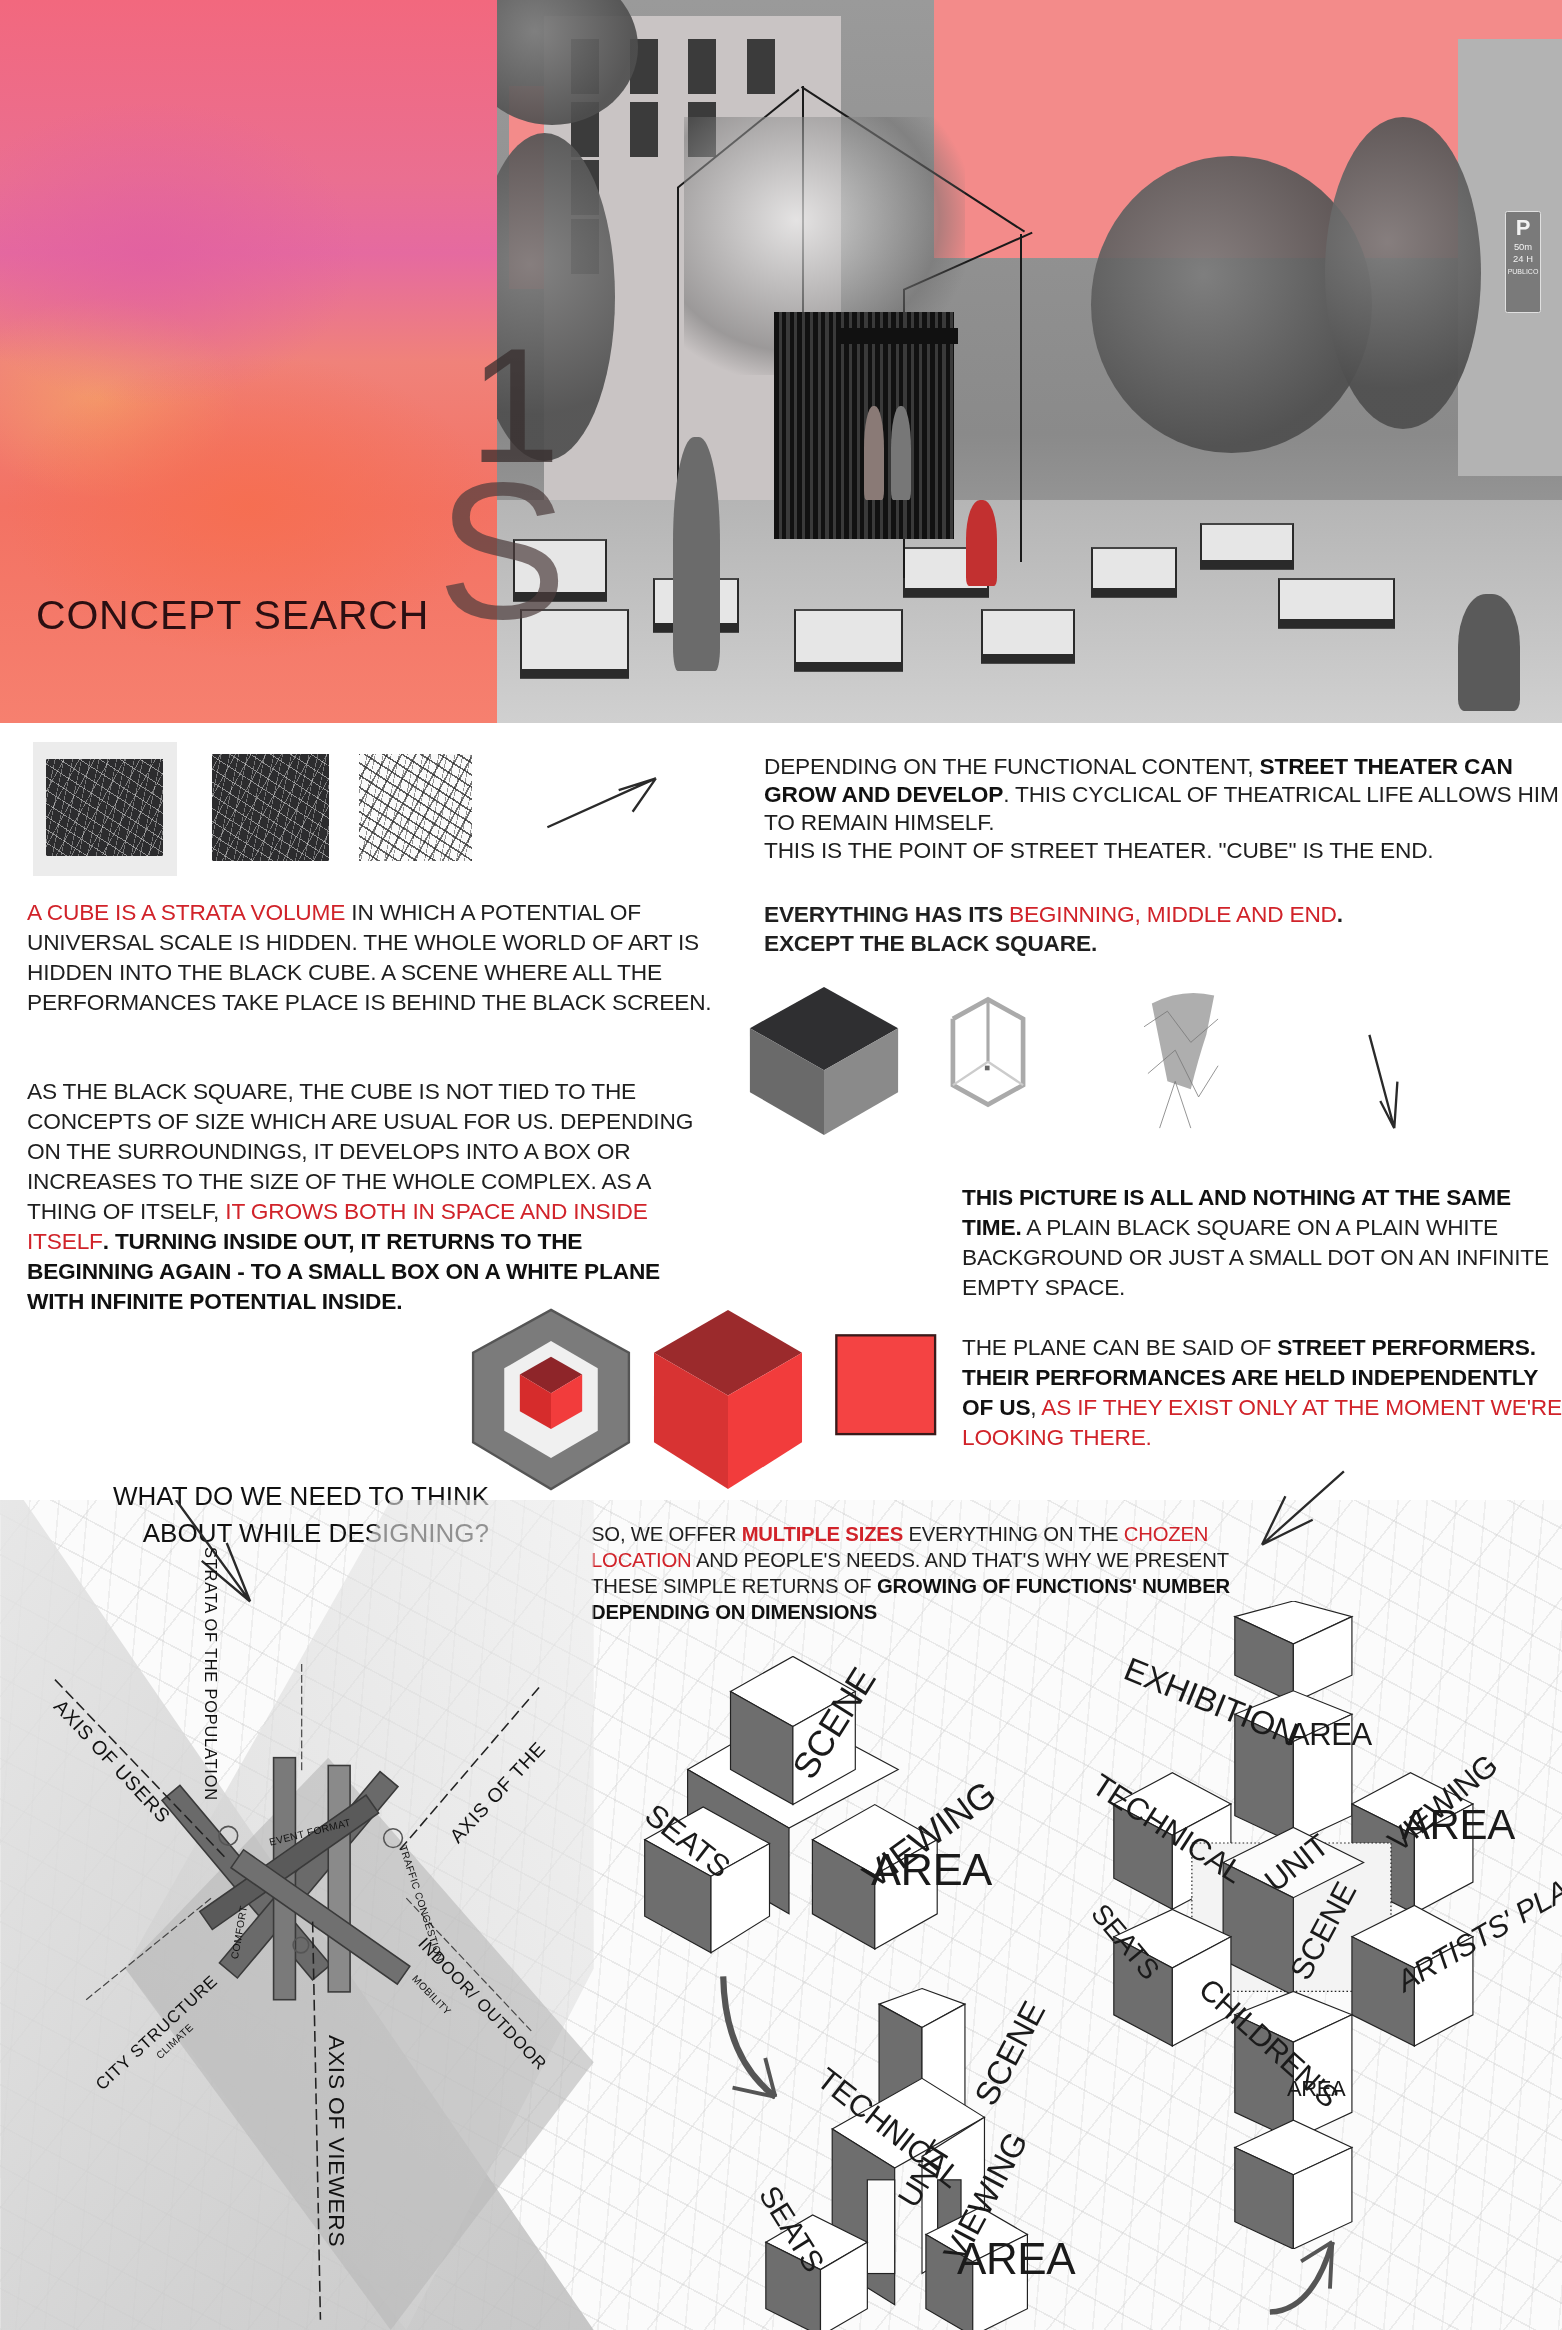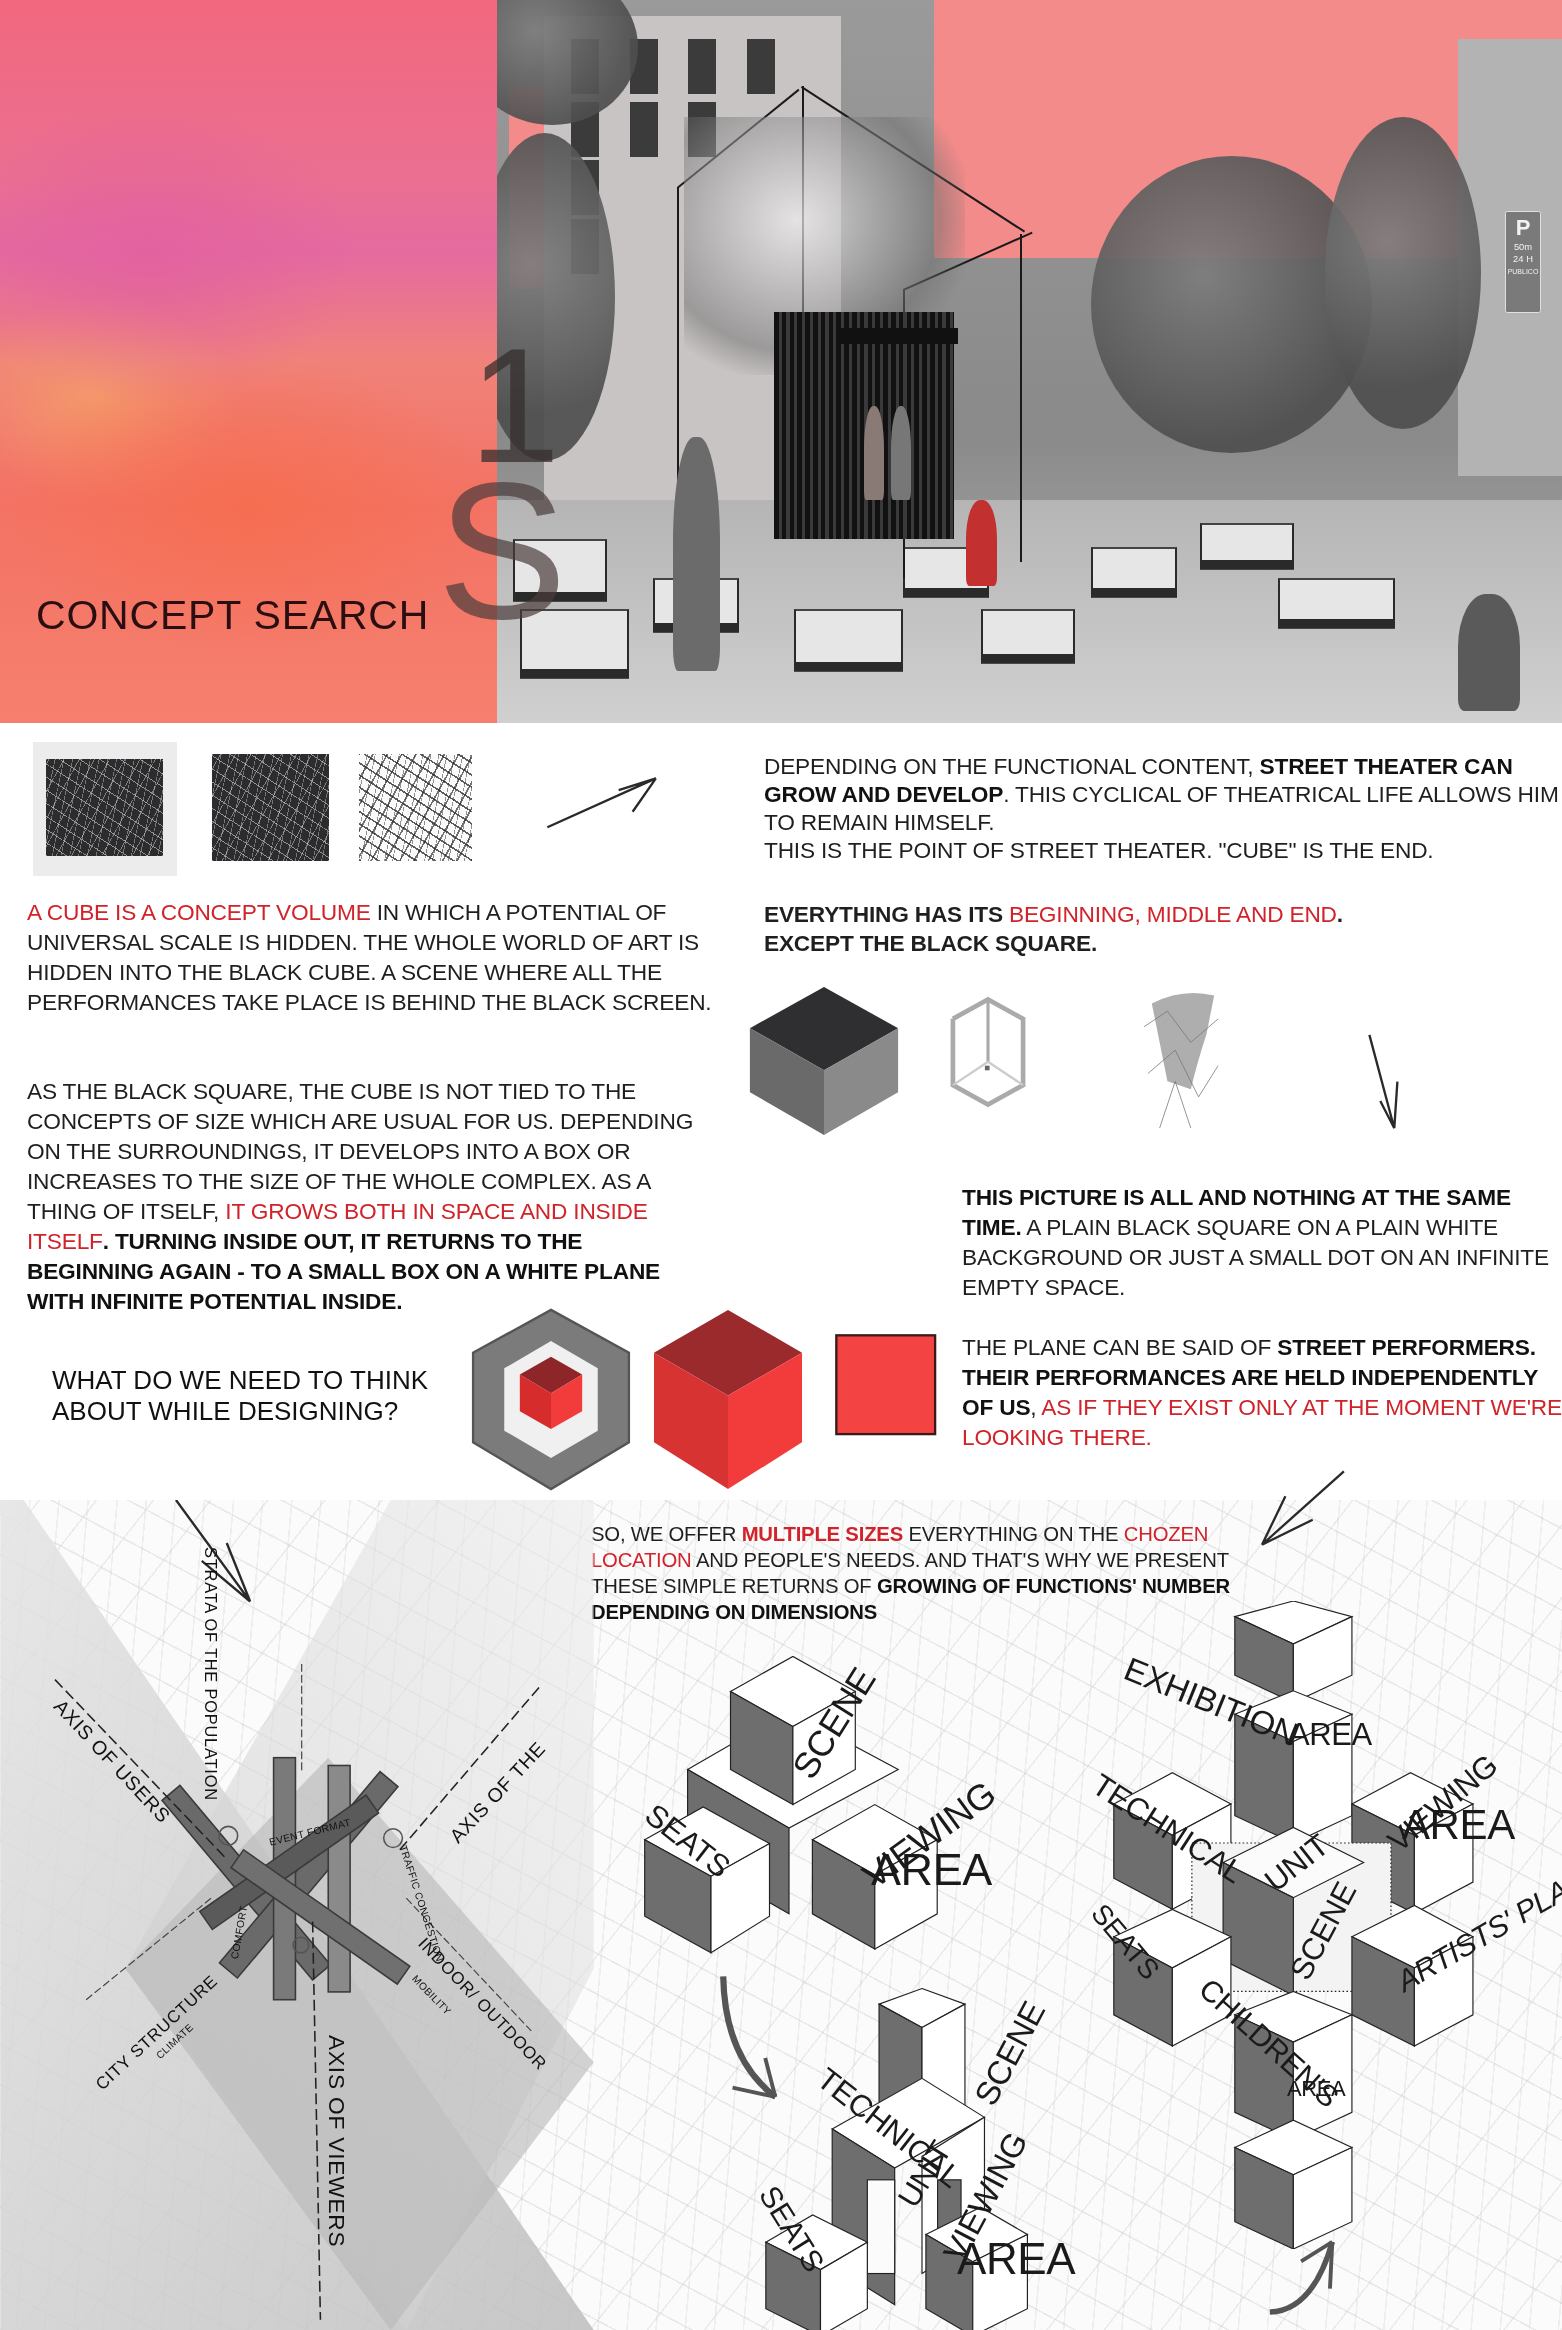--- a/index.html
+++ b/index.html
@@ -161,21 +161,21 @@
   <div class="crack-dark" style="position:absolute; left:12.5px; top:17px; width:117px; height:97px;"></div>
 </div>
 <div class="thumb crack-dark" style="left:212px; top:754px; width:117px; height:107px;"></div>
 <div class="thumb crack-light" style="left:359px; top:754px; width:113px; height:107px;"></div>
 
 <svg class="abs" style="left:539px; top:773px;" width="133" height="62" viewBox="0 0 170 80">
   <path d="M10 70 L150 7 M150 7 L102 22 M150 7 L120 50" stroke="#2a2a2a" stroke-width="3" fill="none"></path>
 </svg>
 
 <div class="abs body-text" style="left:27px; top:897px; width:687px;">
-  <span class="hl-red">A CUBE IS A CONCEPT VOLUME</span><span> IN WHICH A POTENTIAL OF UNIVERSAL SCALE IS HIDDEN. THE WHOLE WORLD OF ART IS HIDDEN INTO THE BLACK CUBE. A SCENE WHERE ALL THE PERFORMANCES TAKE PLACE IS BEHIND THE BLACK SCREEN.</span>
+  <span class="hl-red">A CUBE IS A STRATA VOLUME</span><span> IN WHICH A POTENTIAL OF UNIVERSAL SCALE IS HIDDEN. THE WHOLE WORLD OF ART IS HIDDEN INTO THE BLACK CUBE. A SCENE WHERE ALL THE PERFORMANCES TAKE PLACE IS BEHIND THE BLACK SCREEN.</span>
 </div>
 <div class="abs body-text" style="left:27px; top:1076px; width:687px;">
   <span>AS THE BLACK SQUARE, THE CUBE IS NOT TIED TO THE CONCEPTS OF SIZE WHICH ARE USUAL FOR US. DEPENDING ON THE SURROUNDINGS, IT DEVELOPS INTO A BOX OR INCREASES TO THE SIZE OF THE WHOLE COMPLEX. AS A THING OF ITSELF, </span><span class="hl-red">IT GROWS BOTH IN SPACE AND INSIDE ITSELF</span><span class="bold">. TURNING INSIDE OUT, IT RETURNS TO THE BEGINNING AGAIN - TO A SMALL BOX ON A WHITE PLANE WITH INFINITE POTENTIAL INSIDE.</span>
 </div>
 
 <div class="abs body-text" style="left:764px; top:752px; width:798px; line-height:28px;">
   <span>DEPENDING ON THE FUNCTIONAL CONTENT, </span><span class="bold">STREET THEATER CAN GROW AND DEVELOP</span><span>. THIS CYCLICAL OF THEATRICAL LIFE ALLOWS HIM TO REMAIN HIMSELF.</span><br>
   <span>THIS IS THE POINT OF STREET THEATER.  "CUBE" IS THE END.</span>
 </div>
 <div class="abs body-text" style="left:764px; top:900px; width:798px; font-weight:bold; line-height:29px;">
@@ -224,21 +224,21 @@
 </svg>
 <svg class="abs" style="left:650px; top:1306px;" width="156" height="187" viewBox="0 0 200 240">
   <polygon points="100,5 195,60 100,115 5,60" fill="#9b2a2c"></polygon>
   <polygon points="5,60 100,115 100,235 5,175" fill="#d83333"></polygon>
   <polygon points="195,60 100,115 100,235 195,175" fill="#f23c3c"></polygon>
 </svg>
 <svg class="abs" style="left:834px; top:1333px;" width="105" height="105" viewBox="0 0 135 135">
   <rect x="3" y="3" width="127" height="127" fill="#f44343" stroke="#3a1a1a" stroke-width="3"></rect>
 </svg>
 
-<div class="abs" style="left:52px; top:1365px; width:437px; font-size:26px; line-height:31px; color:#111;">WHAT DO WE NEED TO THINK ABOUT WHILE DESIGNING?</div>
+<div class="abs" style="left:52px; top:1478px; width:437px; font-size:26px; line-height:37px; color:#111;text-align:right;">WHAT DO WE NEED TO THINK ABOUT WHILE DESIGNING?</div>
 
 <svg class="abs" style="left:1254px; top:1469px;" width="94" height="78" viewBox="0 0 120 100">
   <path d="M115 3 L10 97 M10 97 L40 35 M10 97 L75 65" stroke="#2a2a2a" stroke-width="3" fill="none"></path>
 </svg>
 
 <div class="abs body-text" style="left:591px; top:1521px; width:648px; font-size:20.3px; line-height:26px;">
   <span>SO, WE OFFER </span><span class="hl-red bold" style="color:#d1232a;text-align:center;">MULTIPLE SIZES</span><span> EVERYTHING ON THE </span><span class="hl-red">CHOZEN LOCATION</span><span> AND PEOPLE'S NEEDS. AND THAT'S WHY WE PRESENT THESE SIMPLE RETURNS OF </span><span class="bold">GROWING OF FUNCTIONS' NUMBER DEPENDING ON DIMENSIONS</span>
 </div>
 
 <div id="axis-diagram" class="abs">

